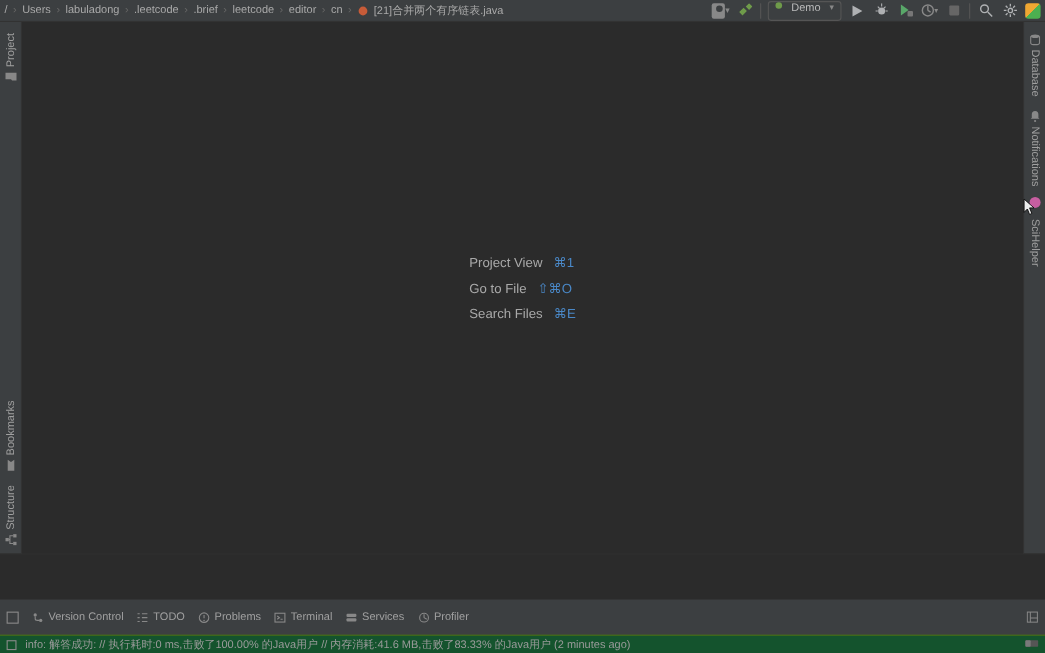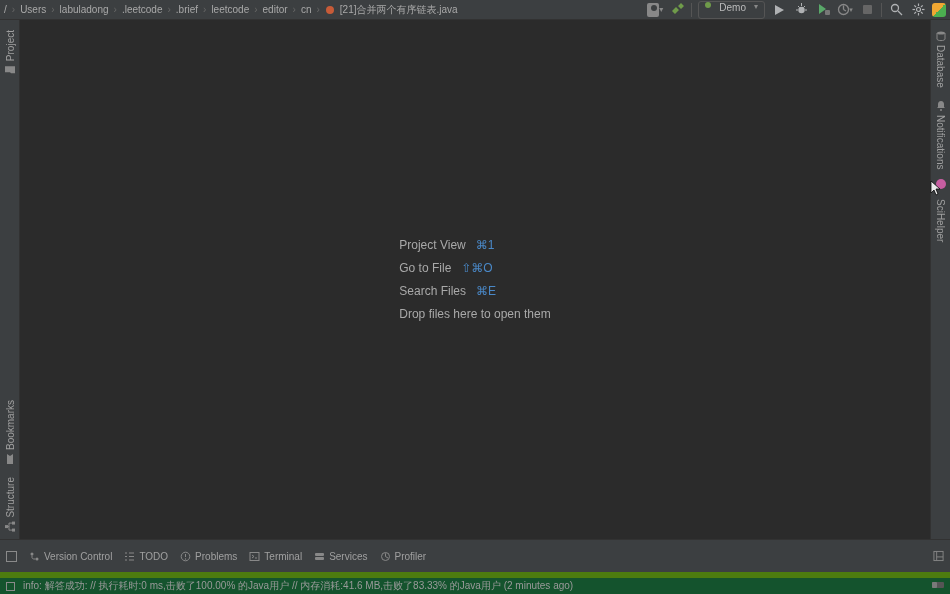--- a/index.html
+++ b/index.html
@@ -90,23 +90,24 @@
     display:flex; align-items:center; justify-content:center;
   }
   .shortcut-list { display:flex; flex-direction:column; gap:9px; }
   .shortcut-row { display:flex; gap:10px; font-size:12px; }
   .shortcut-row .lbl { color:#a9a9a9; text-align:right; min-width:120px; }
   .shortcut-row .lbl.wide { min-width:auto; text-align:left; }
   .shortcut-row .kbd { color:#4a88c7; }
   
   .bottom-tools {
     height:18px; background:#3c3f41;
-    border-bottom:6px solid #4d7c0f;
+    border-bottom:1px solid #4d7c0f;
     display:flex; align-items:center; gap:12px;
     padding:16px 6px;
+    margin-top:41px;
   }
   .bottom-tools .item {
     display:flex; align-items:center; gap:4px;
     font-size:10px; color:#a0a0a0; cursor:pointer;
   }
   .mini-ico { width:11px; height:11px; display:inline-flex;align-items:center;justify-content:center;color:#8a8a8a;}
   .square-outline { width:11px;height:11px;border:1px solid #8a8a8a;}
   .bottom-tools .spacer{flex:1;}
   
   .status-bar {
@@ -258,23 +259,20 @@
         <span class="kbd">⌘1</span>
       </div>
       <div class="shortcut-row">
         <span class="lbl" style="min-width:auto">Go to File</span>
         <span class="kbd">⇧⌘O</span>
       </div>
       <div class="shortcut-row">
         <span class="lbl" style="min-width:auto">Search Files</span>
         <span class="kbd">⌘E</span>
       </div>
-      <div class="shortcut-row">
-        <span class="lbl wide">Drop files here to open them</span>
-      </div>
     </div>
   </div>
 
   <div class="side-bar right">
     <div class="side-tab">
       <svg class="side-ico" viewBox="0 0 12 12">
           <ellipse cx="6" cy="3" rx="4" ry="1.6" fill="#888"></ellipse>
           <path d="M2 3v6c0 .9 1.8 1.6 4 1.6s4-.7 4-1.6V3" fill="none" stroke="#888"></path>
         </svg>
       <span>Database</span>

